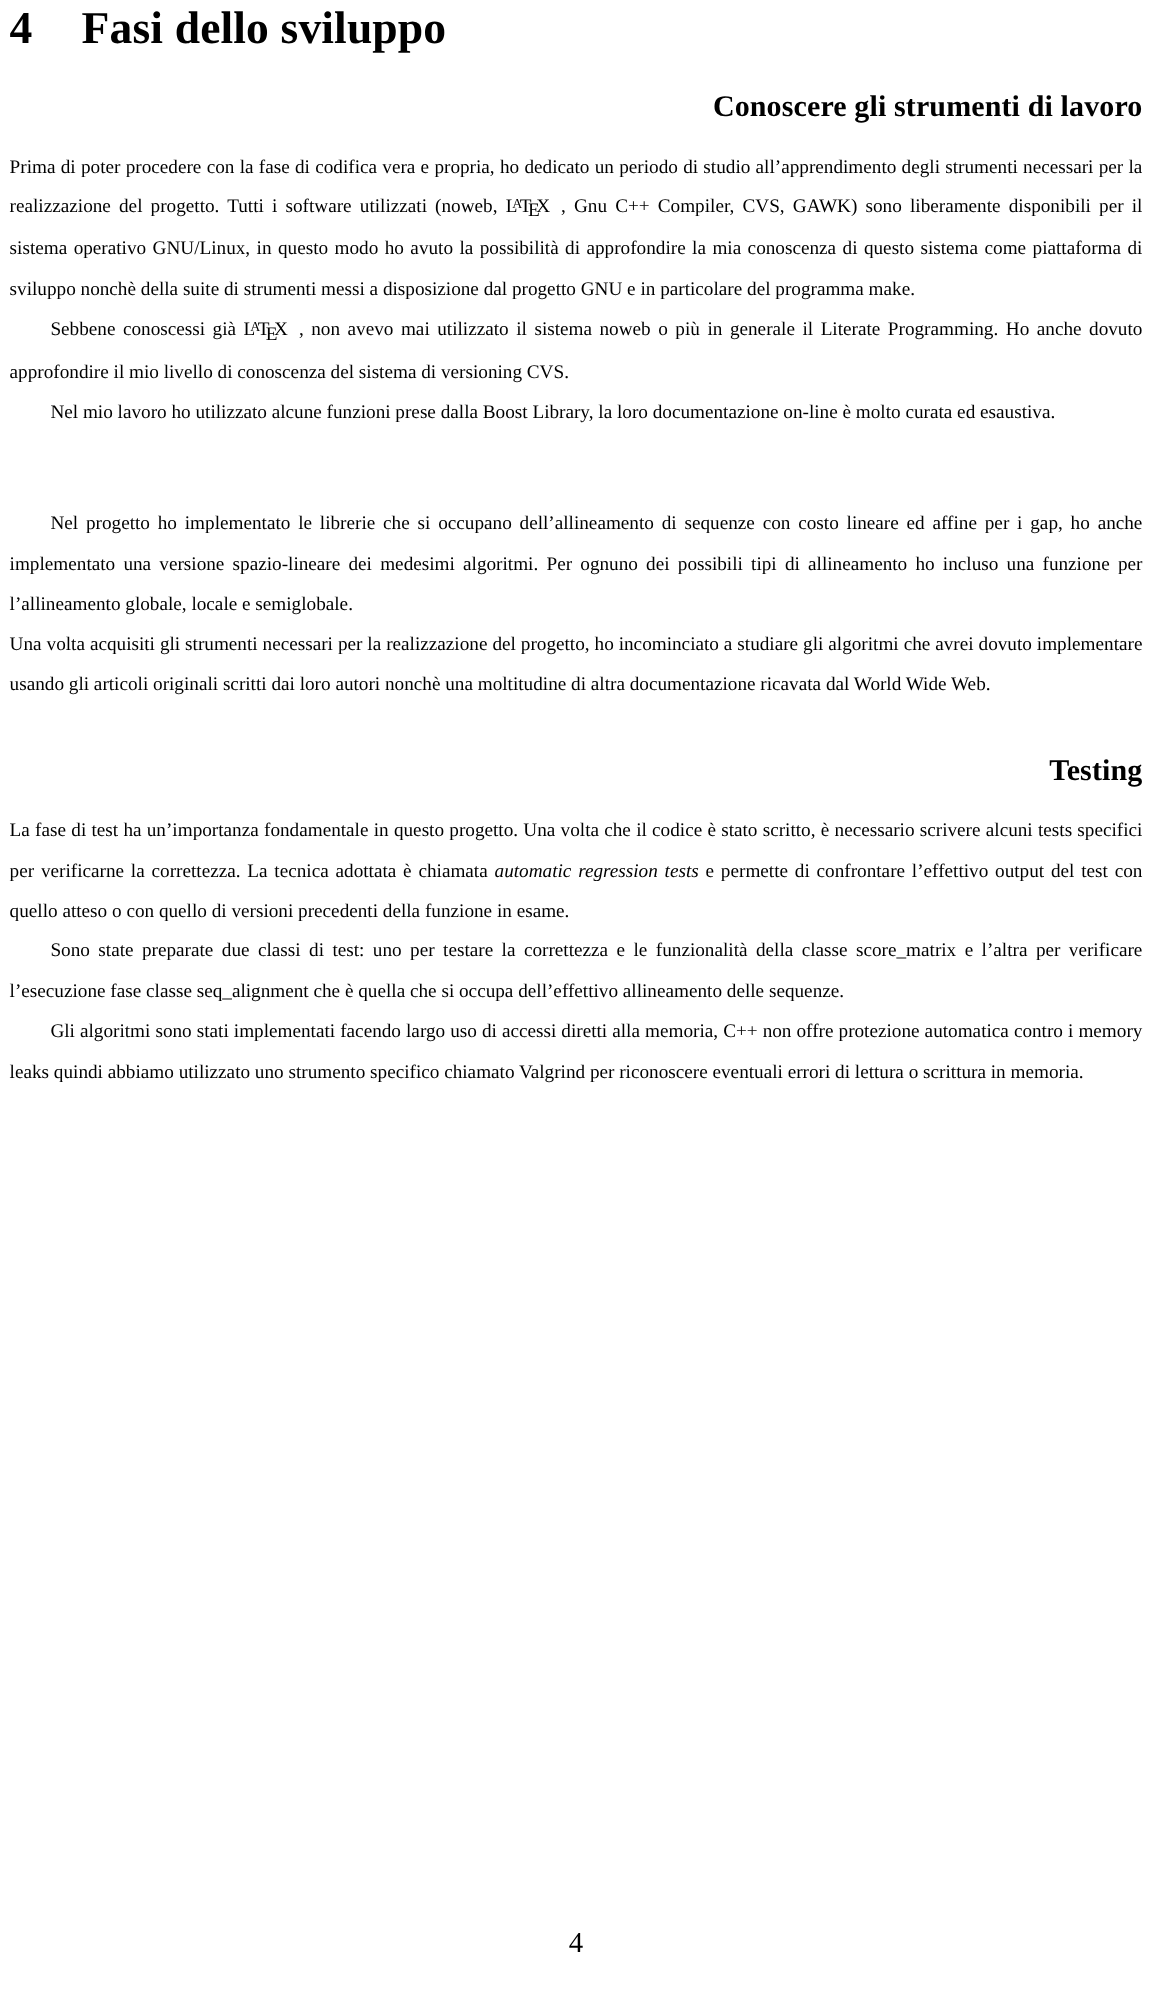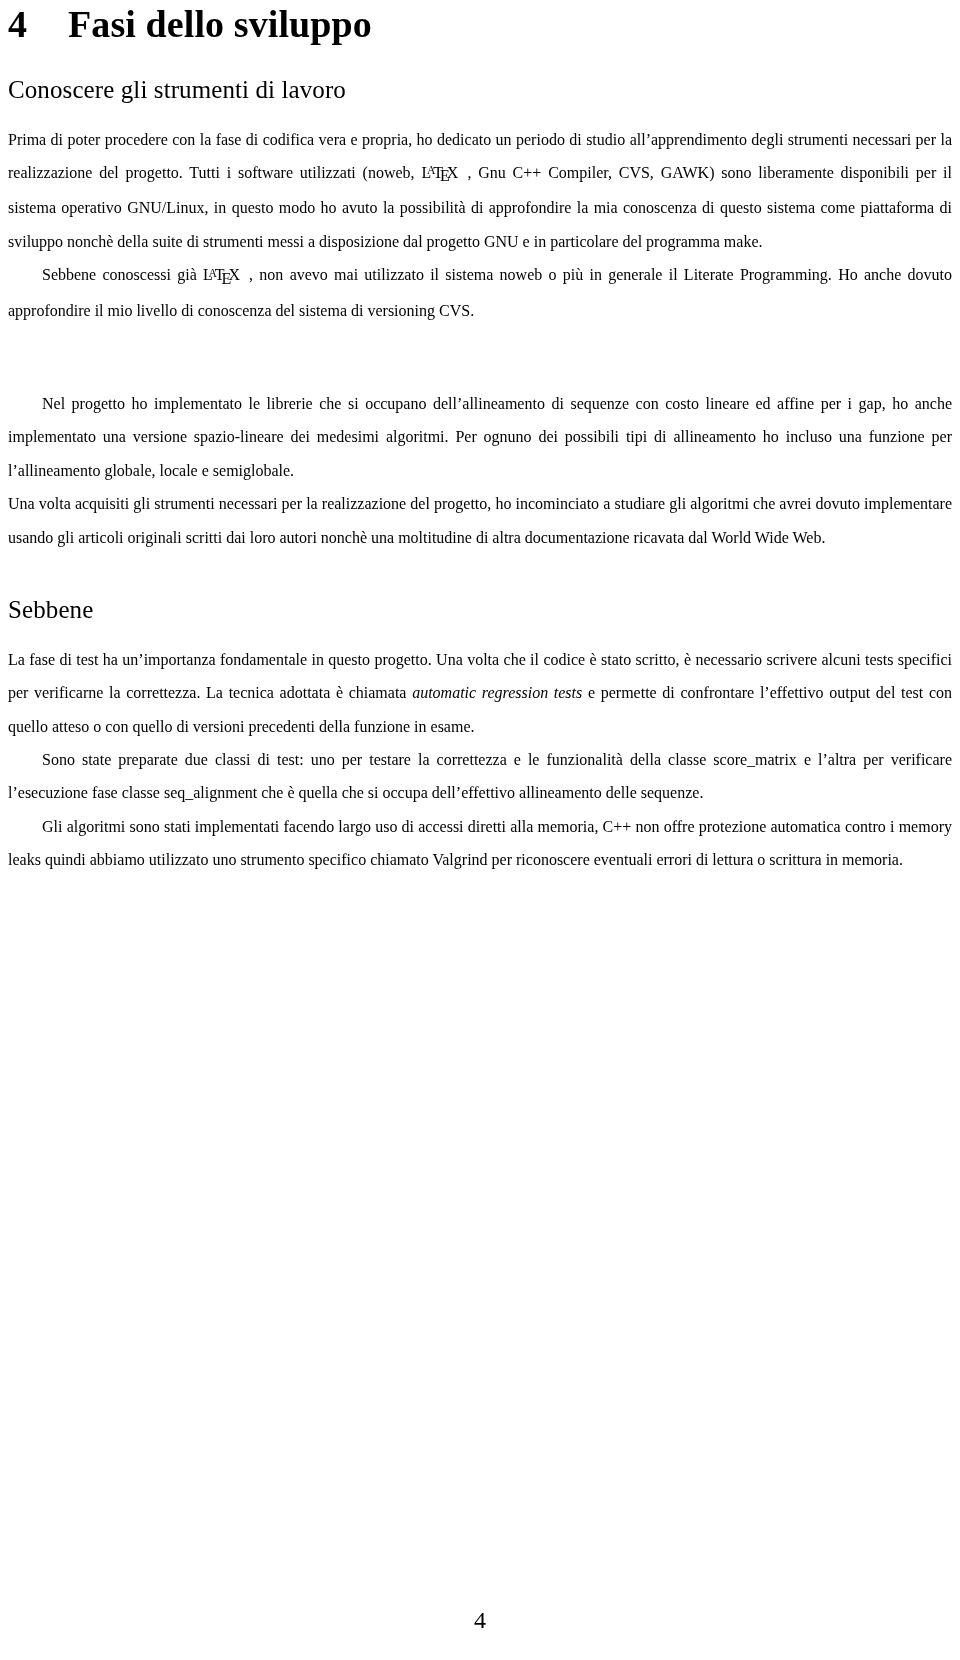--- a/index.html
+++ b/index.html
@@ -41,24 +41,25 @@
     width: 60px;
     flex: 0 0 60px;
   }
   .section-title {
     flex: 1 1 auto;
   }
 
   
   .subsection-heading {
     font-size: 25px;
-    font-weight: normal;
+    font-weight: bold;
     line-height: 1.15;
     margin: 0;
     letter-spacing: 0.1px;
+    text-align: right;
   }
 
   
   p.body {
     font-size: 16px;
     line-height: 33.4px;
     margin: 0;
     text-align: justify;
     text-justify: inter-word;
     hyphens: manual;
@@ -111,31 +112,32 @@
 
   <div class="sp-after-secheading"></div>
 
   <h2 class="subsection-heading">Conoscere gli strumenti di lavoro</h2>
   <div class="sp-after-subheading"></div>
 
   <p class="body noindent"><span>Prima di poter procedere con la fase di codifica vera e propria, ho dedicato un periodo di studio all’apprendimento degli strumenti necessari per la realizzazione del progetto. Tutti i software utilizzati (noweb, </span><span class="latex"><span class="la">L</span><span class="a">A</span><span class="t">T</span><span class="e">E</span><span class="x">X</span></span><span>, Gnu C++ Compiler, CVS, GAWK) sono liberamente disponibili per il sistema operativo GNU/Linux, in questo modo ho avuto la possibilità di approfondire la mia conoscenza di questo sistema come piattaforma di sviluppo nonchè della suite di strumenti messi a disposizione dal progetto GNU e in particolare del programma make.</span></p>
 
   <p class="body indent"><span>Sebbene conoscessi già </span><span class="latex"><span class="la">L</span><span class="a">A</span><span class="t">T</span><span class="e">E</span><span class="x">X</span></span><span>, non avevo mai utilizzato il sistema noweb o più in generale il Literate Programming. Ho anche dovuto approfondire il mio livello di conoscenza del sistema di versioning CVS.</span></p>
 
+  <p class="body indent">Nel mio lavoro ho utilizzato alcune funzioni prese dalla Boost Library, la loro documentazione on-line è molto curata ed esaustiva.</p>
 
   <div class="sp-before-subheading"></div>
 
   <div class="sp-after-subheading"></div>
 
   <p class="body indent">Nel progetto ho implementato le librerie che si occupano dell’allineamento di sequenze con costo lineare ed affine per i gap, ho anche implementato una versione spazio-lineare dei medesimi algoritmi. Per ognuno dei possibili tipi di allineamento ho incluso una funzione per l’allineamento globale, locale e semiglobale.</p>
   <p class="body noindent">Una volta acquisiti gli strumenti necessari per la realizzazione del progetto, ho incominciato a studiare gli algoritmi che avrei dovuto implementare usando gli articoli originali scritti dai loro autori nonchè una moltitudine di altra documentazione ricavata dal World Wide Web.</p>
 
   <div class="sp-before-subheading"></div>
 
-  <h2 class="subsection-heading">Sebbene</h2>
+  <h2 class="subsection-heading">Testing</h2>
   <div class="sp-after-subheading"></div>
 
   <p class="body noindent"><span>La fase di test ha un’importanza fondamentale in questo progetto.  Una volta che il codice è stato scritto, è necessario scrivere alcuni tests specifici per verificarne la correttezza.  La tecnica adottata è chiamata </span><span style="font-style: italic;">automatic regression tests</span><span> e permette di confrontare l’effettivo output del test con quello atteso o con quello di versioni precedenti della funzione in esame.</span></p>
   <p class="body indent"><span>Sono state preparate due classi di test: uno per testare la correttezza e le funzionalità della classe </span><span>score_matrix</span><span> e l’altra per verificare l’esecuzione fase classe </span><span>seq_alignment</span><span> che è quella che si occupa dell’effettivo allineamento delle sequenze.</span></p>
   <p class="body indent">Gli algoritmi sono stati implementati facendo largo uso di accessi diretti alla memoria, C++ non offre protezione automatica contro i memory leaks quindi abbiamo utilizzato uno strumento specifico chiamato Valgrind per riconoscere eventuali errori di lettura o scrittura in memoria.</p>
 
   <div class="page-number">4</div>
 
 </div>
 

